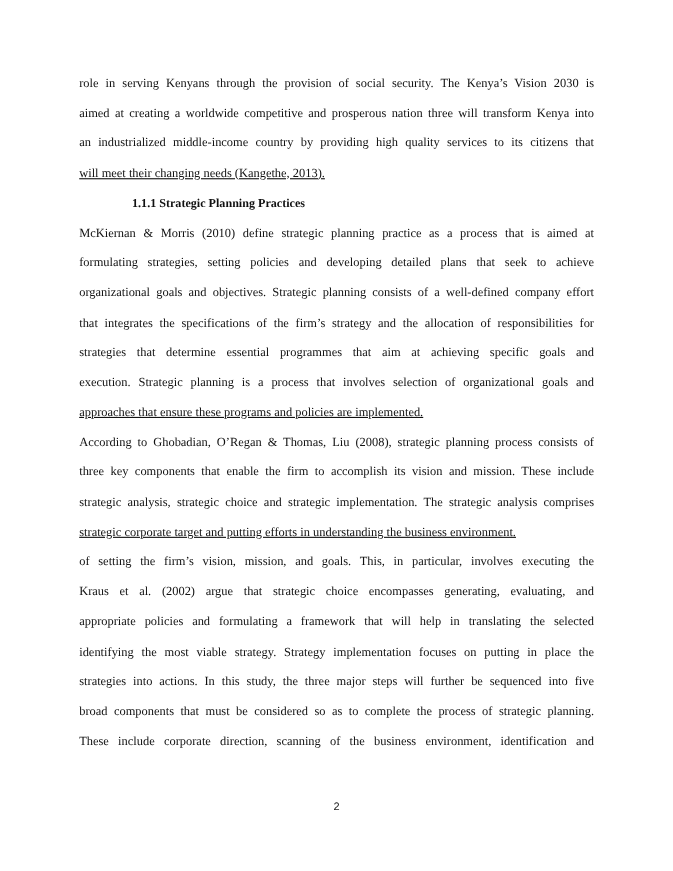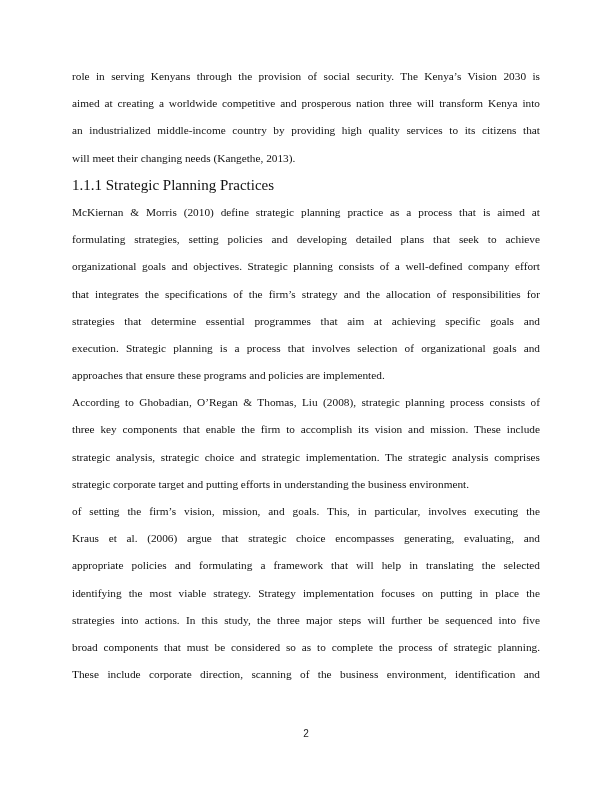--- a/index.html
+++ b/index.html
@@ -5,22 +5,22 @@
   html, body { margin: 0; padding: 0; }
   body {
     width: 612px; height: 792px; background: #ffffff; position: relative; overflow: hidden;
     font-family: "Liberation Serif", "DejaVu Serif", serif; color: #111111;
   }
   .page { position: absolute; left: 72px; top: 63px; width: 468px; }
   .line {
     font-size: 11.3px; line-height: 27.2px; height: 27.2px; white-space: nowrap;
     text-align: justify; text-align-last: justify; display: block;
   }
-  .line.last { text-align-last: left; }
-  .heading { font-weight: normal; font-size: 15px; line-height: 27.2px; height: 27.2px; }
+  .line.last { text-align-last: left; text-decoration: underline; }
+  .heading { font-weight: bold; font-size: 11px; line-height: 27.2px; height: 27.2px; margin-left: 48px; }
   .page-number {
     position: absolute; top: 728px; left: 0; width: 612px; text-align: center;
     font-family: "Liberation Sans", "DejaVu Sans", sans-serif; font-size: 10px; color: #222;
   }
 </style>
 </head>
 <body>
 
 <div class="page">
   <div>
@@ -44,21 +44,21 @@
 
   <div>
     <span class="line">According to Ghobadian, O’Regan &amp; Thomas, Liu (2008), strategic planning process consists of</span>
     <span class="line">three key components that enable the firm to accomplish its vision and mission. These include</span>
     <span class="line">strategic analysis, strategic choice and strategic implementation. The strategic analysis comprises</span>
     <span class="line last">strategic corporate target and putting efforts in understanding the business environment.</span>
     <span class="line">of setting the firm’s vision, mission, and goals. This, in particular, involves executing the</span>
   </div>
 
   <div>
-    <span class="line">Kraus et al. (2006) argue that strategic choice encompasses generating, evaluating, and</span>
+    <span class="line">Kraus et al. (2002) argue that strategic choice encompasses generating, evaluating, and</span>
     <span class="line">appropriate policies and formulating a framework that will help in translating the selected</span>
     <span class="line">identifying the most viable strategy. Strategy implementation focuses on putting in place the</span>
     <span class="line">strategies into actions. In this study, the three major steps will further be sequenced into five</span>
     <span class="line">broad components that must be considered so as to complete the process of strategic planning.</span>
     <span class="line">These include corporate direction, scanning of the business environment, identification and</span>
   </div>
 </div>
 
 <div class="page-number">2</div>
 

